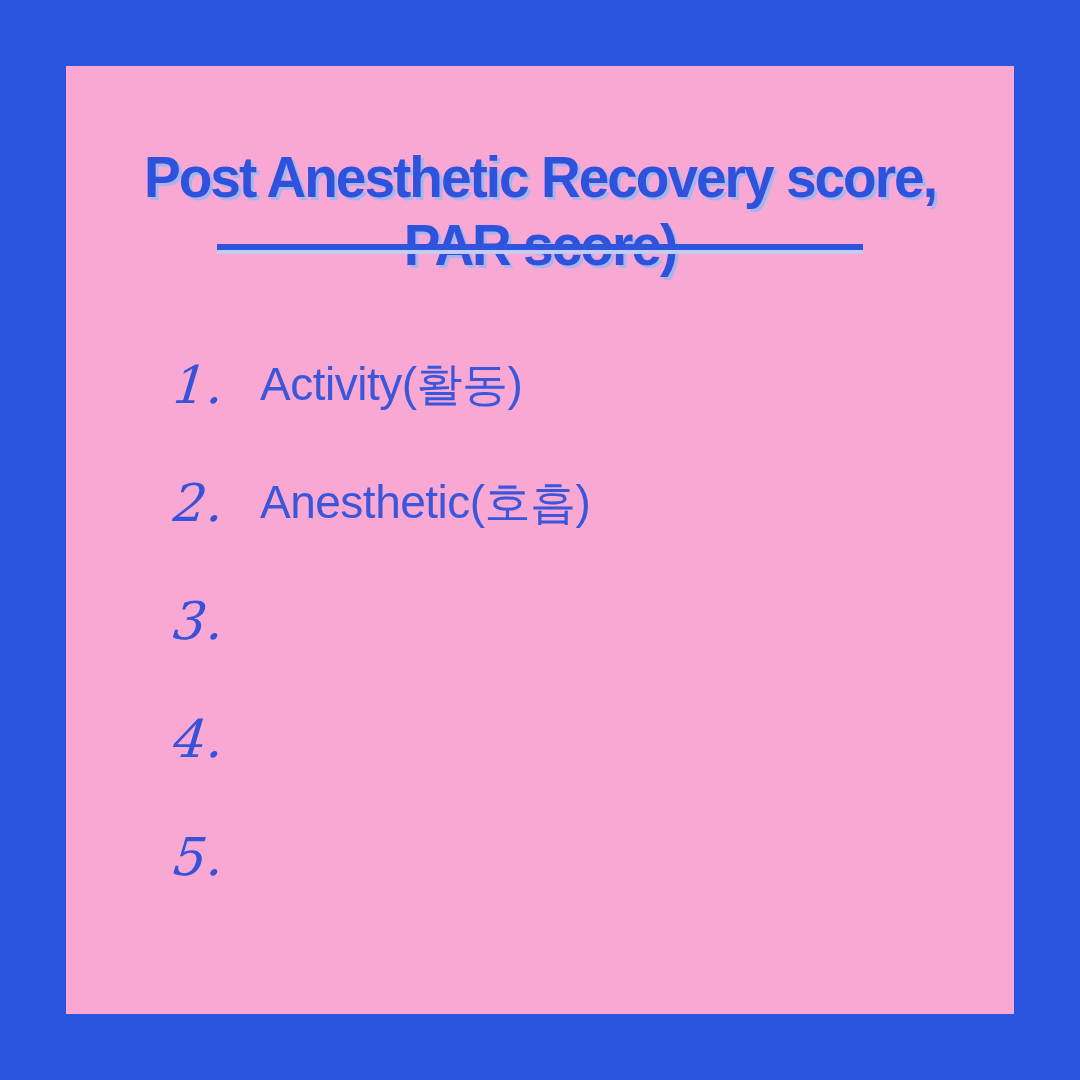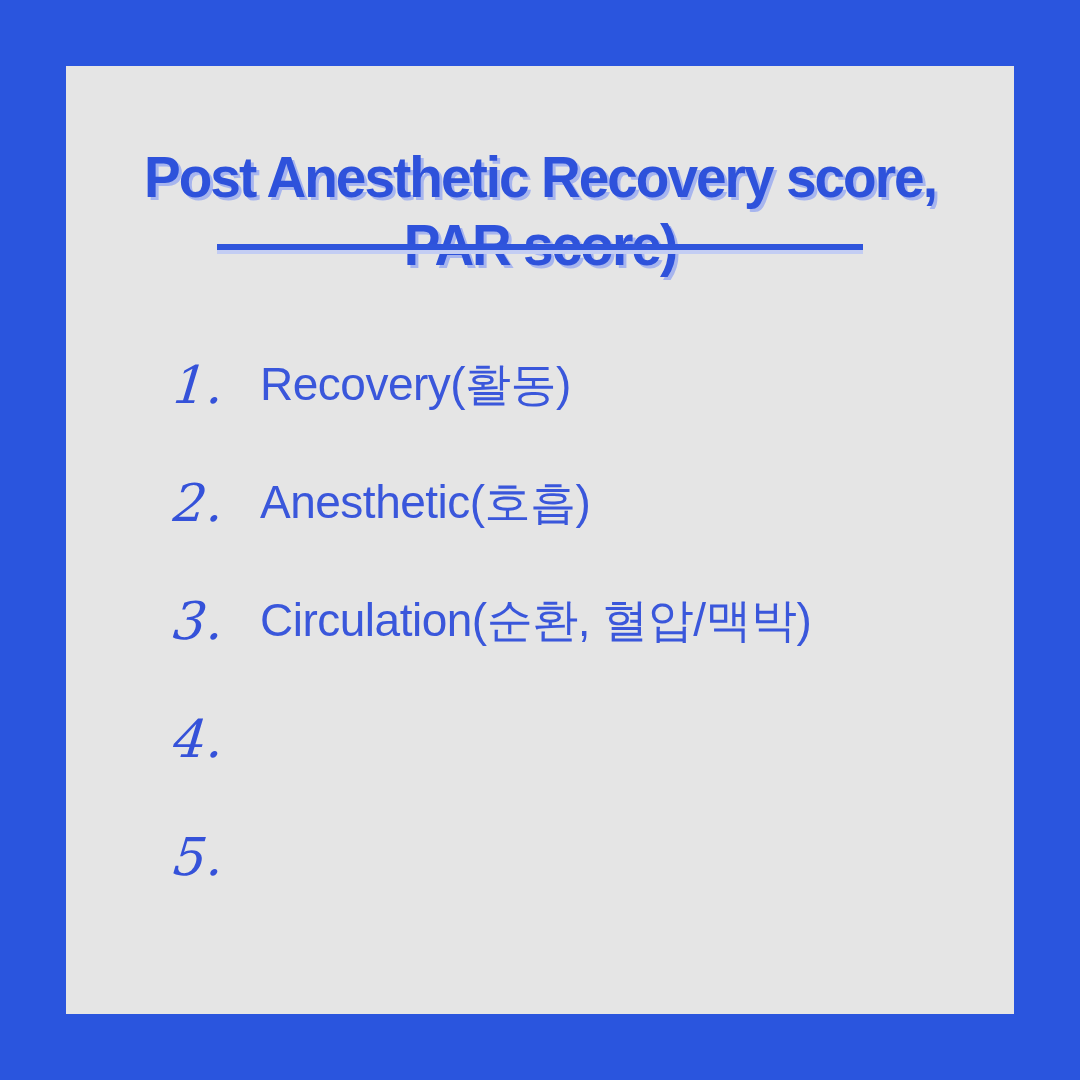--- a/index.html
+++ b/index.html
@@ -18,21 +18,21 @@
     position: absolute;
     inset: 0;
     background: #2A55DE;
   }
   .panel {
     position: absolute;
     left: 66px;
     top: 66px;
     width: 948px;
     height: 948px;
-    background: #e5e5e5;
+    background: #f9a8d4;
   }
   .title {
     position: absolute;
     top: 40px;
     left: 0;
     width: 100%;
     text-align: center;
     color: #2E52DB;
     font-weight: bold;
     font-size: 55px;
@@ -90,31 +90,30 @@
       <span class="line">Post Anesthetic Recovery score,</span>
       <span class="line">PAR score)</span>
     </h1>
 
     <div class="title-underline"></div>
 
     <div class="list">
 
       <div class="list-item">
         <span class="item-number">1.</span>
-        <span class="item-label">Recovery(활동)</span>
+        <span class="item-label">Activity(활동)</span>
       </div>
 
       <div class="list-item">
         <span class="item-number">2.</span>
         <span class="item-label">Anesthetic(호흡)</span>
       </div>
 
       <div class="list-item">
         <span class="item-number">3.</span>
-        <span class="item-label">Circulation(순환, 혈압/맥박)</span>
       </div>
 
       <div class="list-item">
         <span class="item-number">4.</span>
       </div>
 
       <div class="list-item">
         <span class="item-number">5.</span>
       </div>
 

